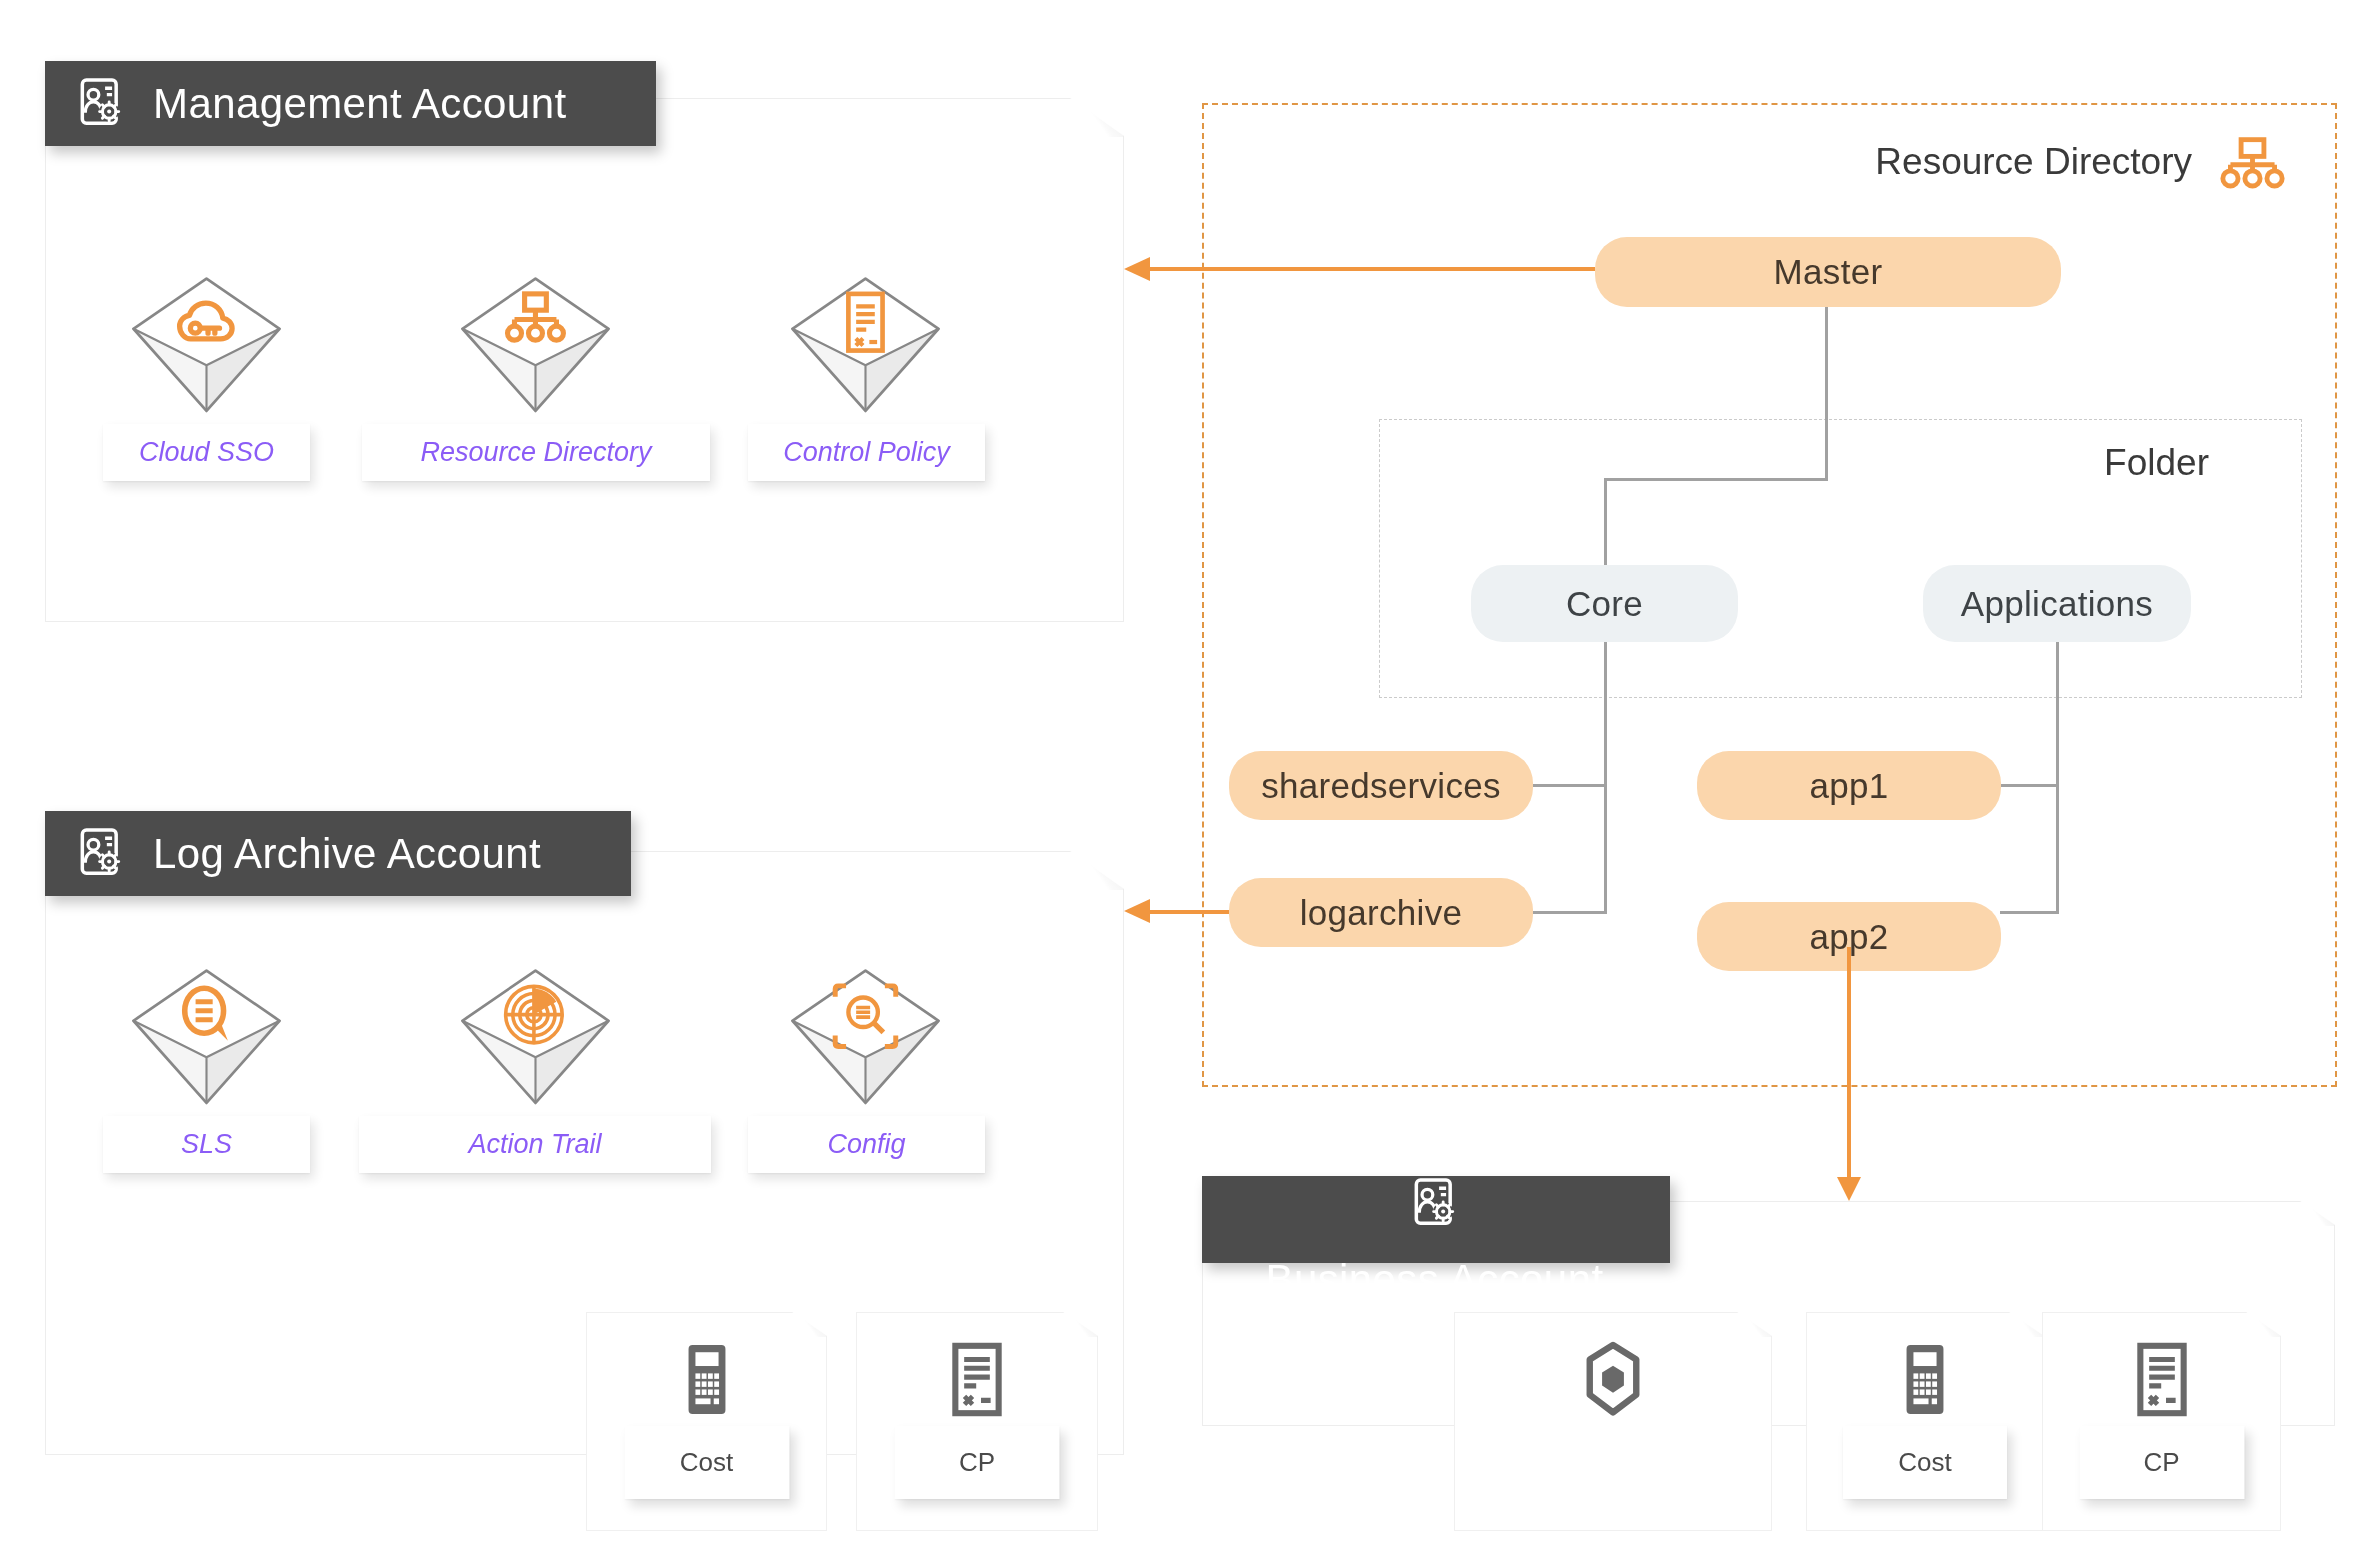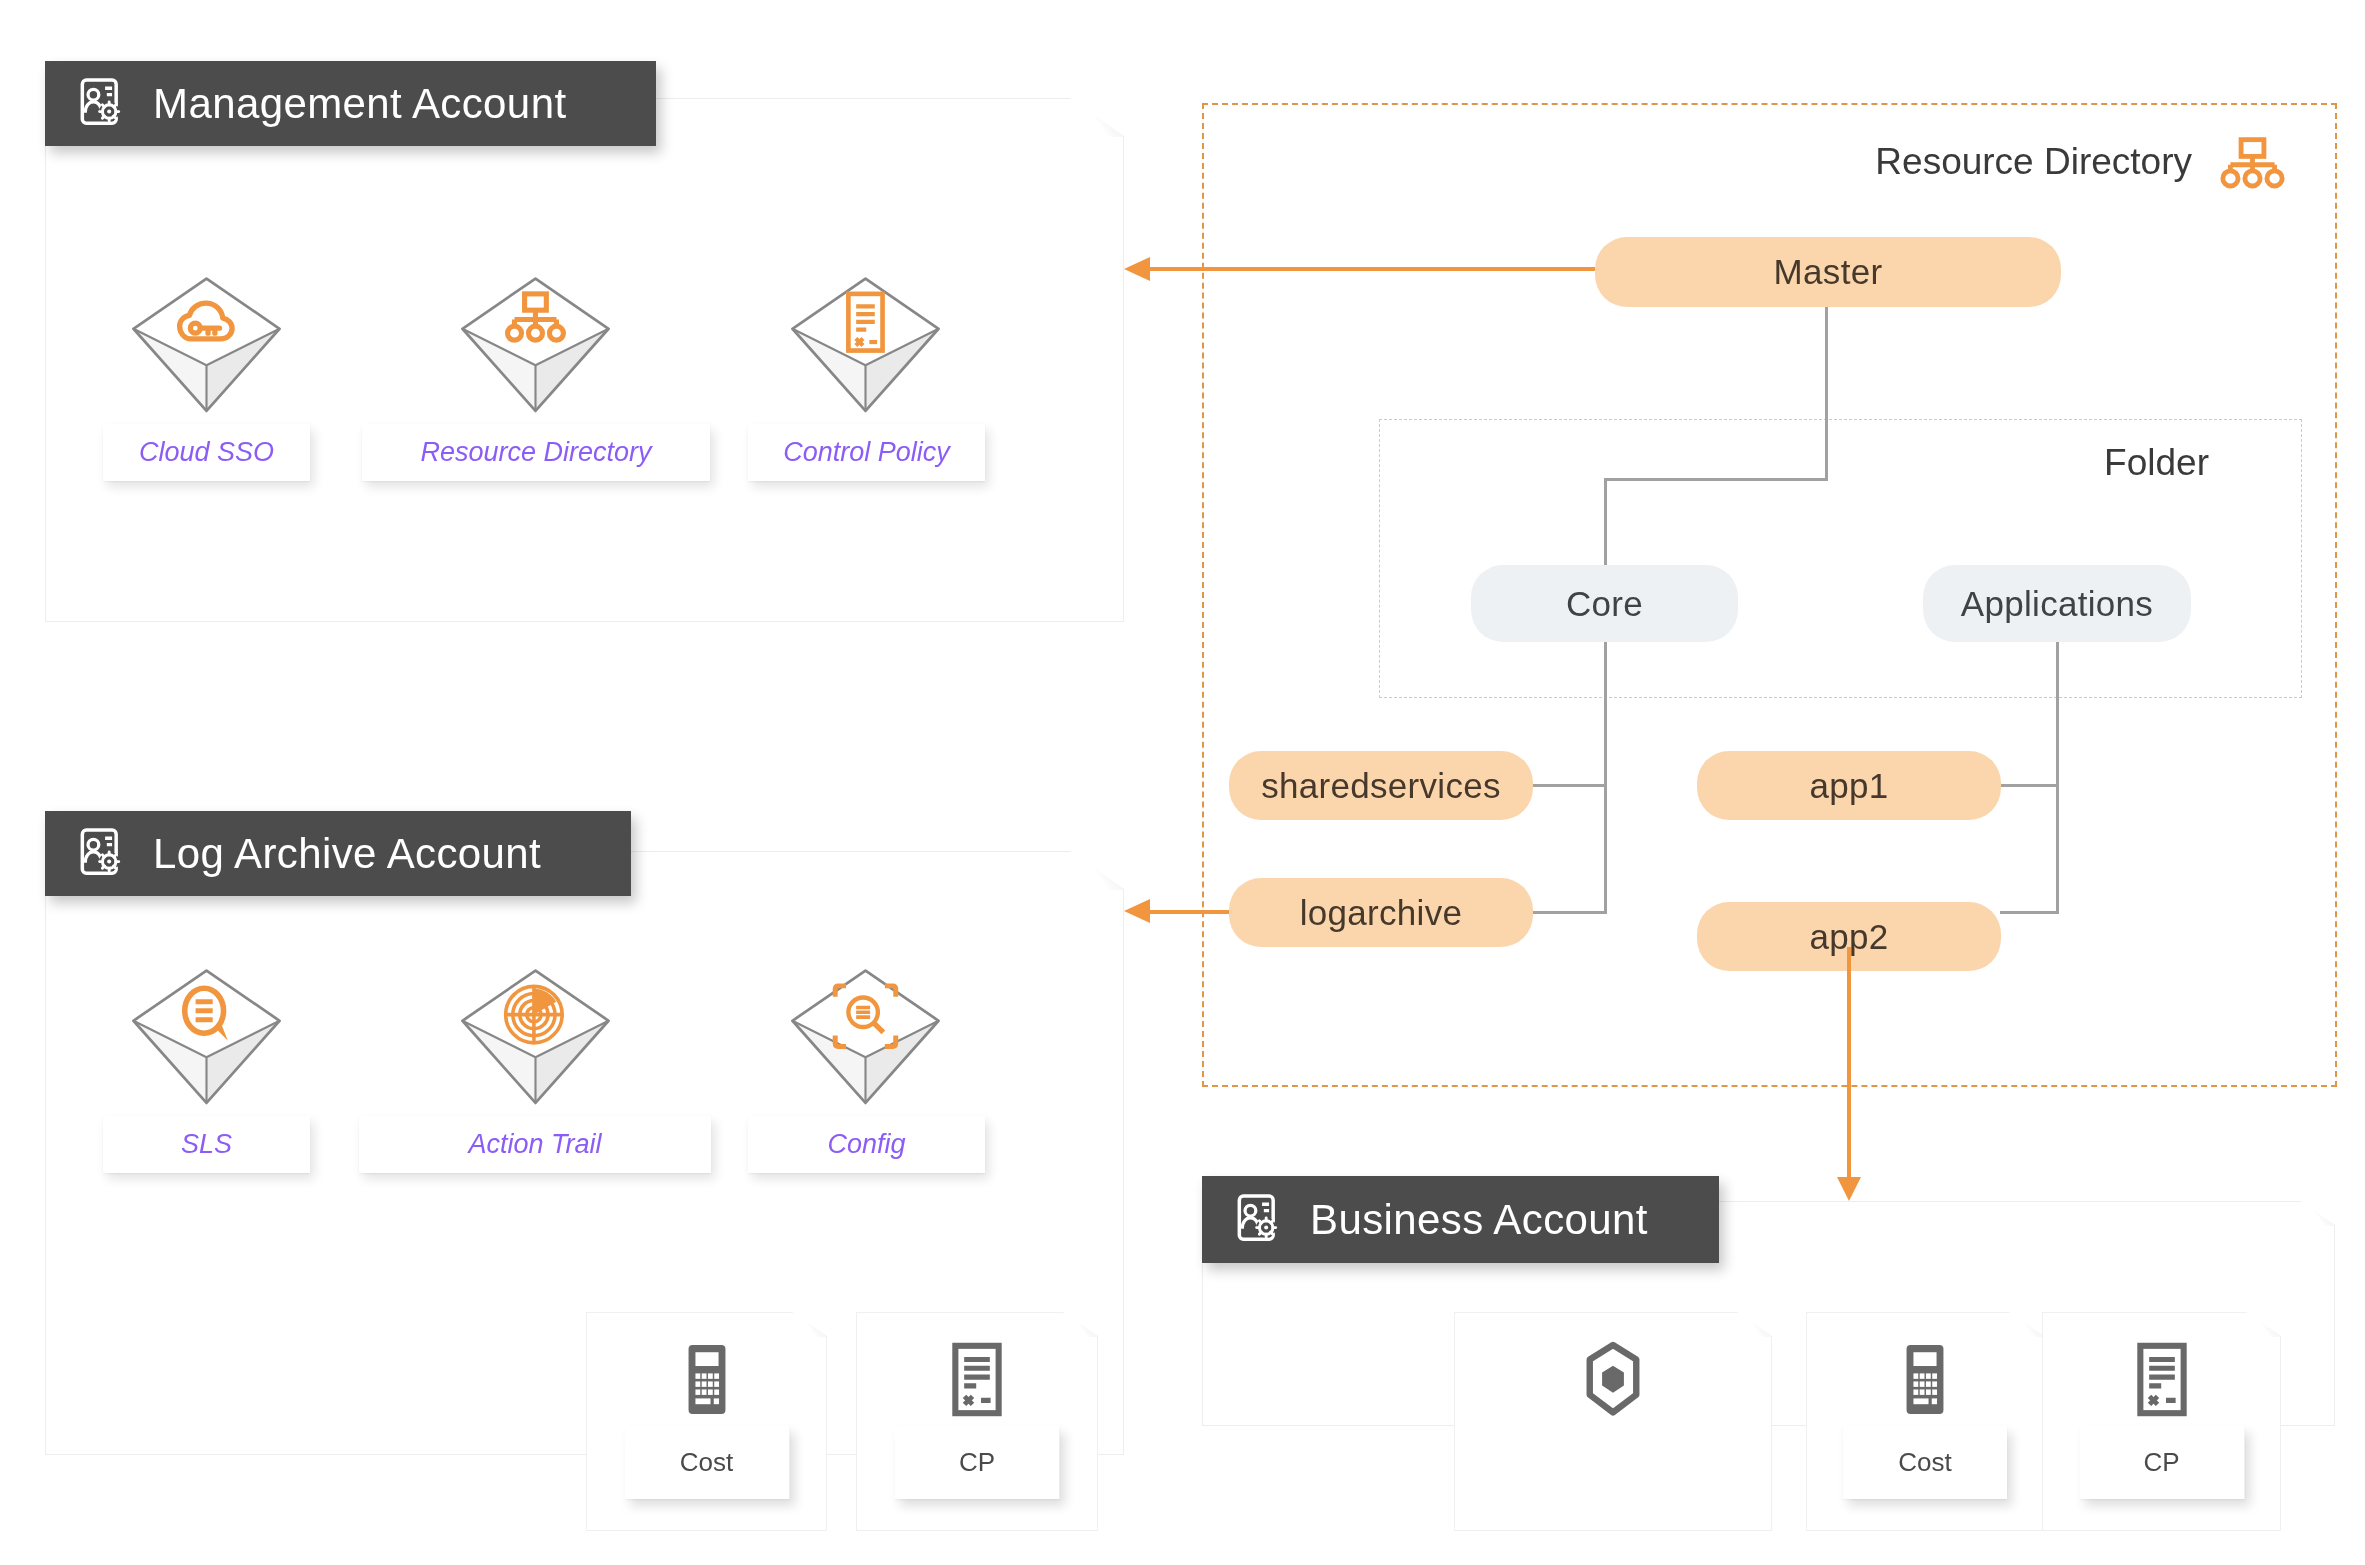--- a/index.html
+++ b/index.html
@@ -231,21 +231,21 @@
     <div class="card-label" style="width:165px;">Cost</div>
   </div>
   <div class="icon-card" style="left:856px;top:1312px;width:242px;height:219px;">
     <svg class="card-ic gray-ic" viewBox="0 0 48 48" width="77" height="77">
         <use href="#g-bill-doc"></use>
       </svg>
     <div class="card-label" style="width:165px;">CP</div>
   </div>
 
   <div class="panel fold-sm" style="left:1202px;top:1201px;width:1131px;height:223px;"></div>
-  <div class="acct-header" style="left:1202px;top:1176px;width:517px;height:87px;">
+  <div class="acct-header" style="left:1202px;top:1176px;width:468px;height:87px;flex-direction:column;">
     <span class="hdr-ic">
       <svg viewBox="0 0 48 48" width="56" height="56">
           <use href="#g-badge"></use>
         </svg>
       </span>
     <span>Business Account</span>
   </div>
 
   <div class="icon-card" style="left:1454px;top:1312px;width:318px;height:219px;">
     <svg class="card-ic gray-ic" viewBox="0 0 48 48" width="77" height="77">

